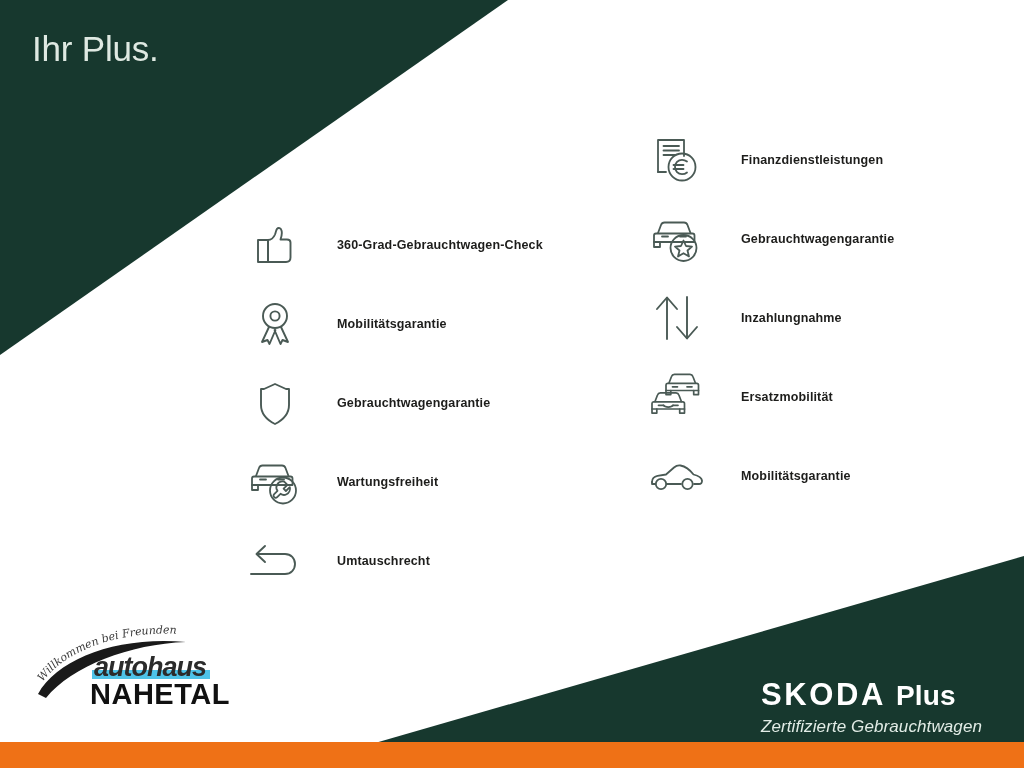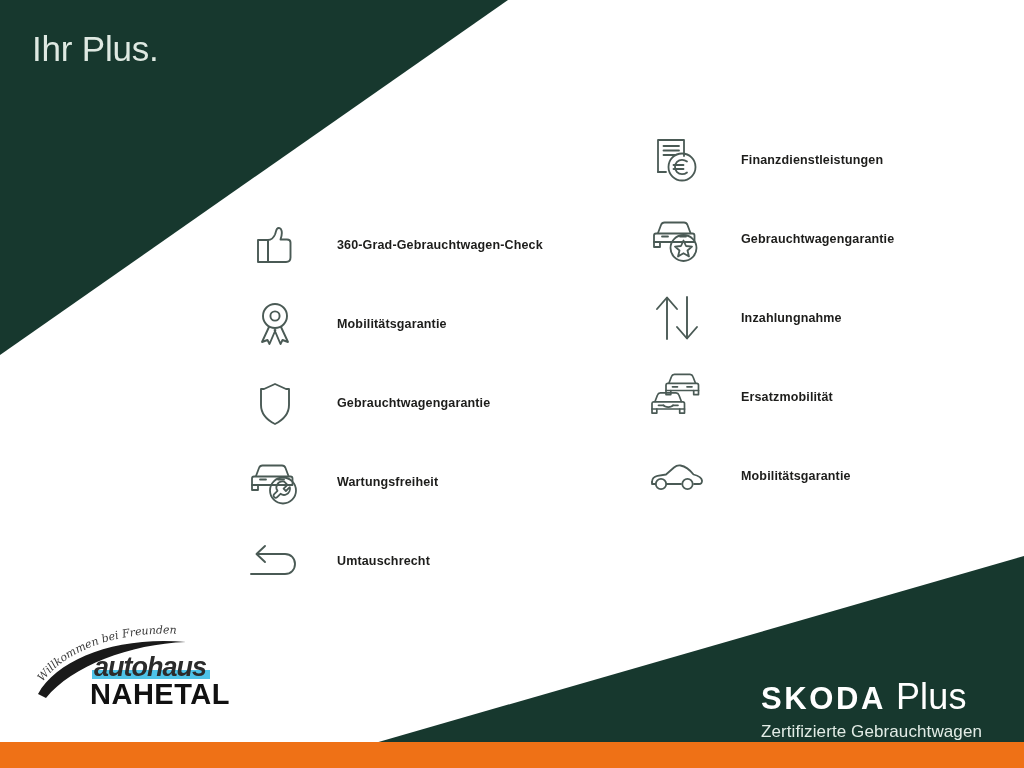--- a/index.html
+++ b/index.html
@@ -84,26 +84,27 @@
     position:absolute;right:42px;top:655px;text-align:left;
     color:#eef3ef;
   }
   .skoda-row{display:flex;align-items:baseline;margin-top:24px;}
   .skoda-mark{
     font-size:31px;font-weight:bold;letter-spacing:2.6px;
     color:#ffffff;line-height:1;
     position:relative;
   }
   .skoda-plus{
-    font-size:36px;font-weight:400;margin-left:10px;color:#ffffff;
+    font-size:28px;font-weight:700;margin-left:10px;color:#ffffff;
     line-height:1;letter-spacing:0.2px;
   }
   .skoda-sub{
     margin-top:7px;font-size:17px;font-weight:400;color:#e2ece6;
     letter-spacing:0.1px;
+    font-style:italic;
   }
 </style>
 </head>
 <body>
 
 <div id="stage">
 
   <div class="bg-layer">
     <div class="wedge-tl"></div>
     <div class="wedge-br"></div>

